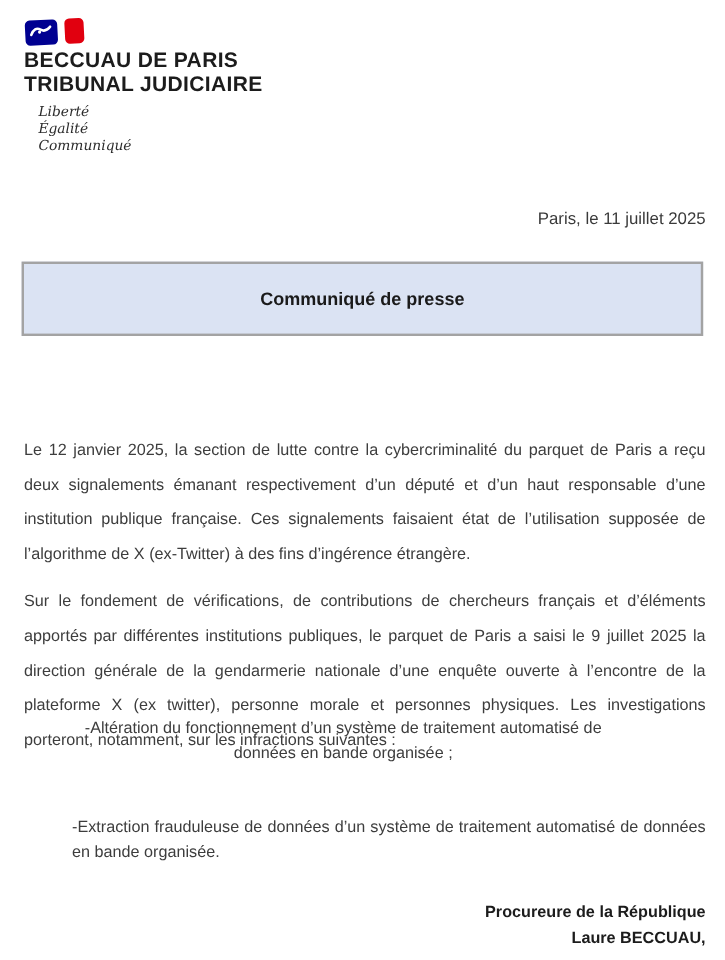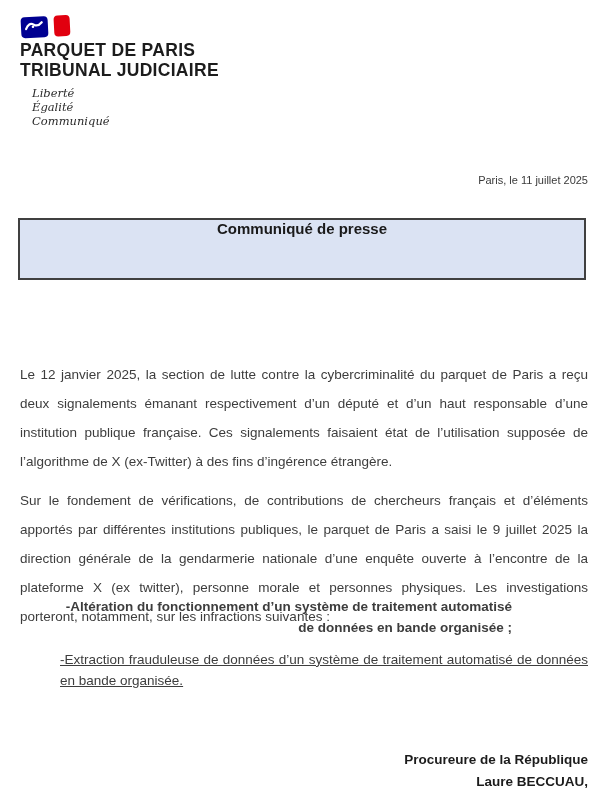--- a/index.html
+++ b/index.html
@@ -46,32 +46,32 @@
     top: 57px;
     font-size: 13.5px;
     font-weight: bold;
     color: #1c1c1c;
     letter-spacing: 0.1px;
   }
   .dateline {
     position: absolute;
     right: 16px;
     top: 174px;
-    font-size: 11px;
+    font-size: 14px;
     color: #3a3a3a;
   }
   .banner {
     position: absolute;
     left: 18px;
     top: 218px;
     width: 564px;
     height: 58px;
-    border: 2px solid #404040;
+    border: 2px solid #a3a3a3;
     display: flex;
-    align-items: flex-start;
+    align-items: center;
     justify-content: center;
   }
   .banner-title {
     font-size: 15px;
     font-weight: bold;
     color: #1a1a1a;
   }
   .para {
     position: absolute;
     left: 20px;
@@ -83,22 +83,22 @@
   }
   .para-1 { top: 346px; }
   .para-2 { top: 472px; }
   .bullet {
     position: absolute;
     left: 60px;
     font-size: 13.5px;
     line-height: 21px;
     color: #3d3d3d;
   }
-  .bullet-1 { top: 582px; width: 452px; text-align: right; font-weight: bold; }
-  .bullet-2 { top: 635px; width: 528px; text-align: justify; text-decoration: underline; }
+  .bullet-1 { top: 582px; width: 452px; text-align: center; }
+  .bullet-2 { top: 664px; width: 528px; text-align: justify; }
   .signature {
     position: absolute;
     right: 16px;
     top: 749px;
     text-align: right;
     font-size: 13.5px;
     line-height: 22px;
     font-weight: bold;
     color: #1c1c1c;
   }
@@ -113,21 +113,21 @@
       <g transform="rotate(-3 27 14)">
         <rect x="1" y="3" width="27" height="21" rx="4" fill="#000091"></rect>
         <path d="M6,15 q3,-7 8,-4 q4,2.5 8,-2" stroke="#ffffff" stroke-width="2.2" fill="none" stroke-linecap="round"></path>
         <circle cx="13" cy="13" r="1.3" fill="#ffffff"></circle>
         <rect x="34" y="3" width="16" height="21" rx="4" fill="#e1000f"></rect>
       </g>
     </svg>
   </div>
 
   <div class="org-name">
-    <div>PARQUET DE PARIS</div>
+    <div>BECCUAU DE PARIS</div>
     <div>TRIBUNAL JUDICIAIRE</div>
   </div>
 
   <div class="motto">
     <div>Liberté</div>
     <div>Égalité</div>
     <div>Communiqué</div>
   </div>
 
 

